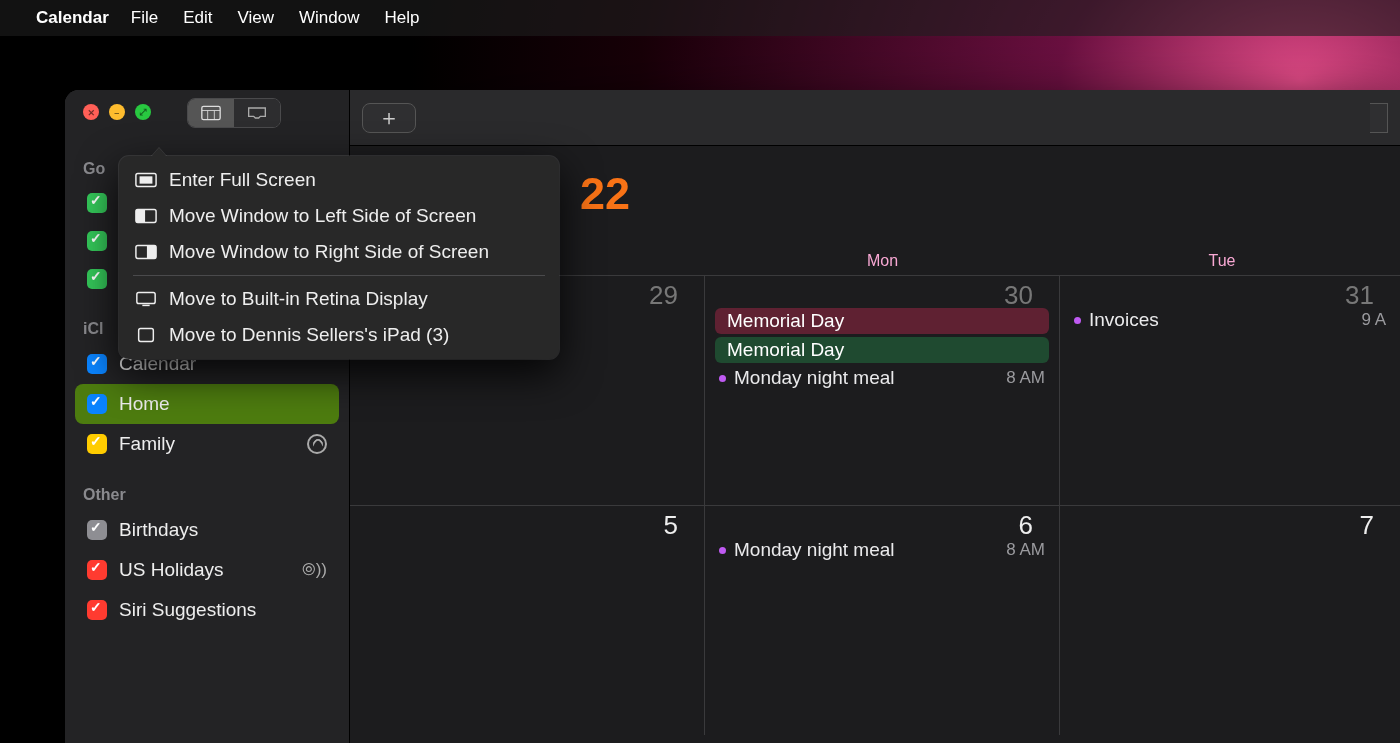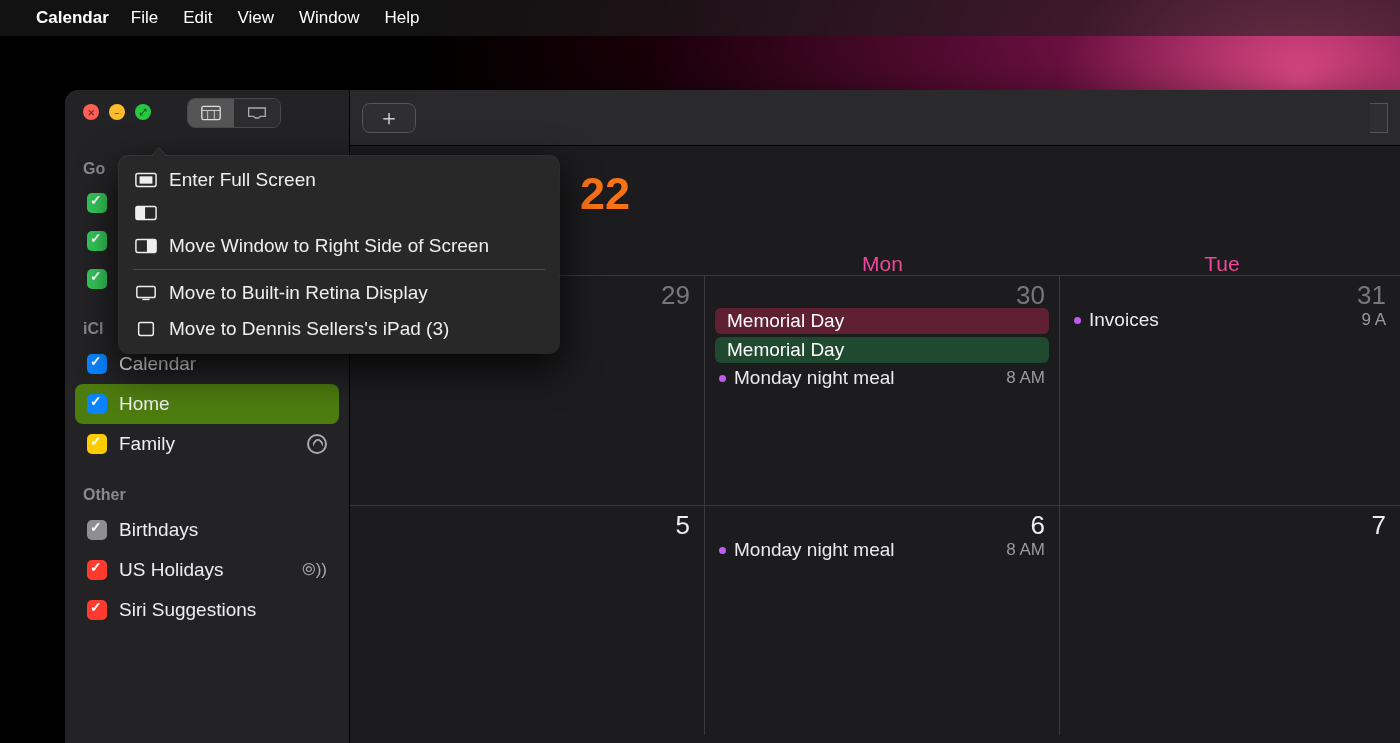--- a/index.html
+++ b/index.html
@@ -69,28 +69,28 @@
     
     .main { flex: 1; background: #1c1c1e; position: relative; overflow:hidden; }
 
     .toolbar { height: 56px; border-bottom: 1px solid #000; background:#2a2a2c; display:flex; align-items:center; padding: 0 12px; gap:10px; }
     .plusbtn { width:54px; height:30px; border:1px solid #555; border-radius:8px; display:flex;align-items:center;justify-content:center; color:#ccc; font-size:22px; background:#2f2f31; }
     .searchbtn { margin-left:auto; width:18px; height:30px; border:1px solid #555; border-left:none; border-radius:0; display:flex;align-items:center;justify-content:center; color:#ccc; background:#2f2f31; }
 
     .big-year { color:#f97316; font-size:45px; font-weight:600; padding: 22px 0 22px 230px; }
 
     .grid-head { display:grid; grid-template-columns: 355px 355px 1fr; padding-left: 0; }
-    .grid-head .dh { color:#ec4899; font-size:21px; text-align:center; padding: 10px 0 12px;}
+    .grid-head .dh { color:#f9a8d4; font-size:16px; text-align:center; padding: 10px 0 12px;}
     .grid-head .dh.right { padding-right:16px; }
 
     .grid-body { position:absolute; left:0; right:0; top: 185px; bottom:0;}
     .row { display:grid; grid-template-columns: 355px 355px 1fr; height: 230px; border-top: 1px solid #3a3a3c;}
     .cell { border-right: 1px solid #3a3a3c; padding: 8px 10px; position:relative; }
     .cell:last-child { border-right:none; }
-    .daynum { position:absolute; top:4px; right:14px; font-size:26px; }
+    .daynum { position:absolute; top:4px; right:26px; font-size:26px; }
     .daynum.dim { color:#777; }
     .daynum.norm{ color:#eee; }
     .evt { margin-top: 24px; }
     .evt-pill { border-radius:6px; padding: 2px 12px; color:#fff; font-size:19px; margin-bottom:3px; }
     .evt-line { display:flex; align-items:center; gap:8px; font-size:19px; color:#eaeaec; padding: 1px 4px; }
     .evt-line .dot { width:7px;height:7px;border-radius:50%; flex:0 0 7px;}
     .evt-line .time { margin-left:auto; color:#9a9a9e; font-size:17px;}
 
     
     .popover {
@@ -275,20 +275,21 @@
         <rect x="1" y="1" width="22" height="14" rx="2"></rect>
         <rect x="5" y="4" width="14" height="8" fill="#eee" stroke="none"></rect>
       </svg>
     <span>Enter Full Screen</span>
   </div>
   <div class="mi">
     <svg viewBox="0 0 24 16">
         <rect x="1" y="1" width="22" height="14" rx="2"></rect>
         <rect x="1" y="1" width="10" height="14" fill="#eee" stroke="none"></rect>
       </svg>
+    <span>Move Window to Left Side of Screen</span>
   </div>
   <div class="mi">
     <svg viewBox="0 0 24 16">
         <rect x="1" y="1" width="22" height="14" rx="2"></rect>
         <rect x="13" y="1" width="10" height="14" fill="#eee" stroke="none"></rect>
       </svg>
     <span>Move Window to Right Side of Screen</span>
   </div>
   <div class="sep"></div>
   <div class="mi">

